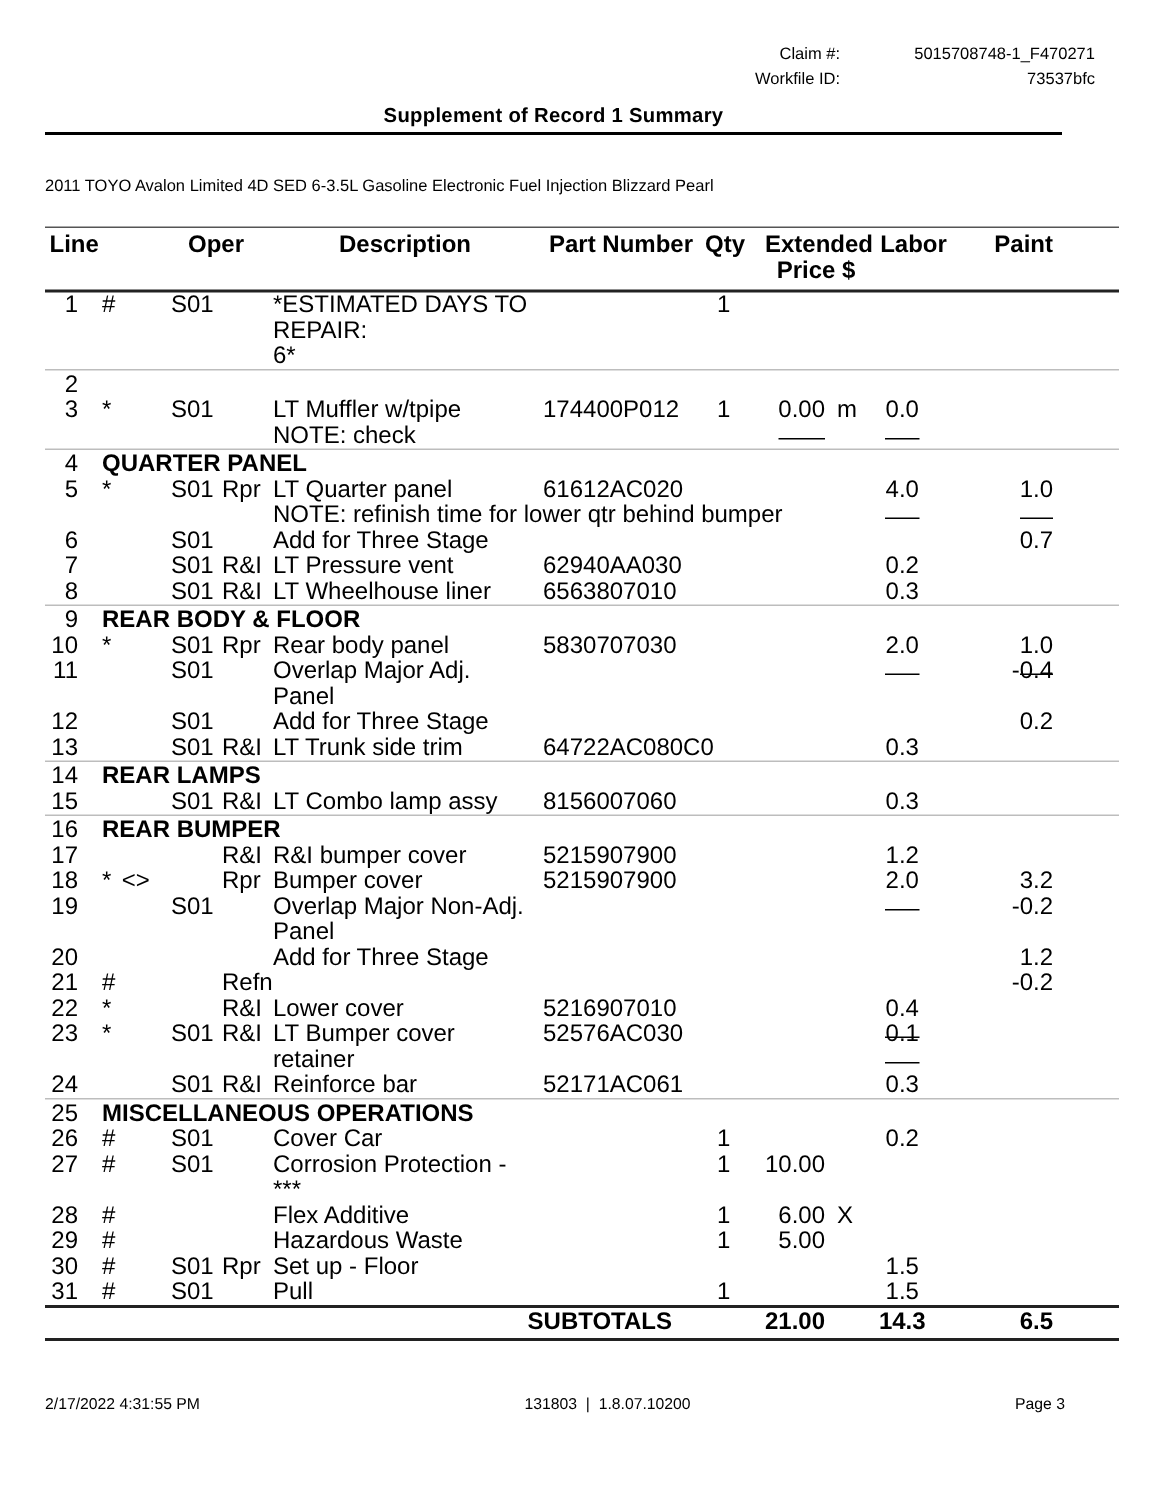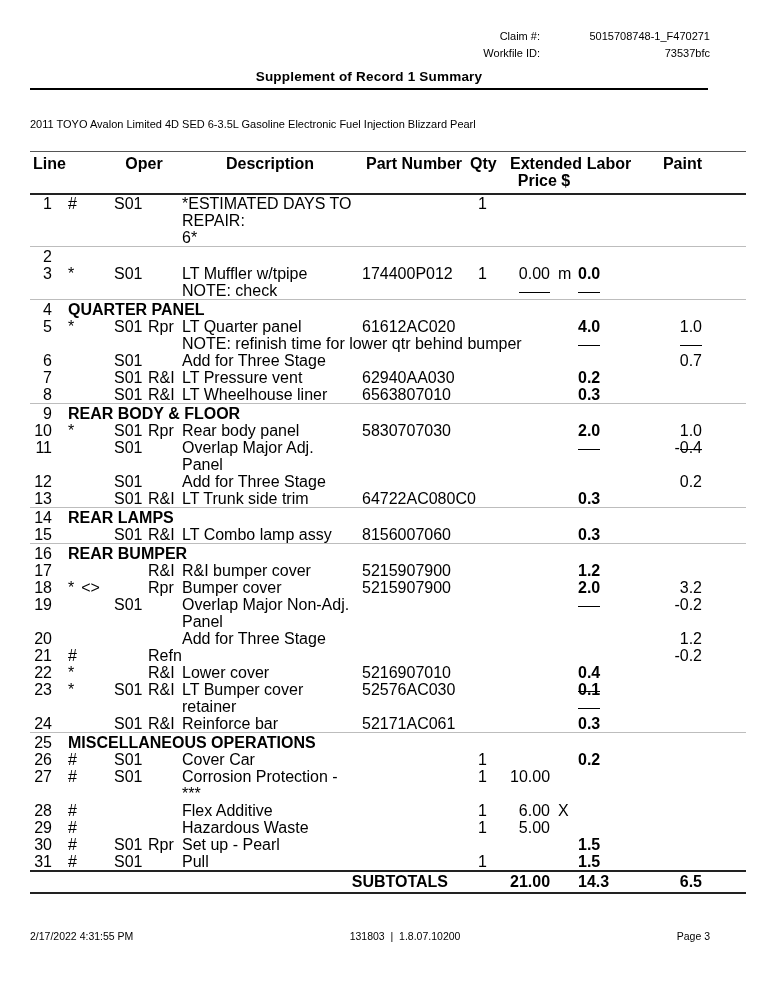--- a/index.html
+++ b/index.html
@@ -5,21 +5,21 @@
   * { margin:0; padding:0; box-sizing:border-box; }
   html,body { background:#ffffff; }
   .page {
     position:relative; width:772px; height:1000px; background:#fff;
     font-family:"Liberation Sans", sans-serif; color:#000; overflow:hidden;
   }
   .content { position:absolute; left:30px; top:0; width:716px; }
 
   
   .claims { padding-top:28px; }
-  .claimrow { display:flex; justify-content:flex-end; font-size:11px; line-height:17px; margin-right:36px; }
+  .claimrow { display:flex; justify-content:flex-end; font-size:11px; line-height:17px; margin-right:16px; }
   .clabel { text-align:right; }
   .cvalue { width:170px; text-align:right; }
 
   
   .title { margin-top:7px; width:678px; text-align:center; font-size:13.5px; font-weight:bold; letter-spacing:0.2px; }
   .title-rule { margin-top:4px; width:678px; height:2px; background:#000; }
 
   .vehicle { margin-top:28px; font-size:11px; }
 
   
@@ -41,21 +41,21 @@
 
   .c1 { grid-column:1; text-align:right; padding-right:14px; }
   .c2 { grid-column:2; padding-left:2px; }
   .c3 { grid-column:3; padding-left:8px; }
   .c4 { grid-column:4; padding-left:2px; }
   .c5 { grid-column:5; }
   .c6 { grid-column:6; padding-left:4px; }
   .c7 { grid-column:7; padding-left:8px; }
   .c8 { grid-column:8; text-align:right; padding-right:6px; }
   .c9 { grid-column:9; padding-left:2px; }
-  .c10 { grid-column:10; text-align:left; padding-right:15px;font-weight:bold; }
+  .c10 { grid-column:10; text-align:center; padding-right:15px; }
   .c11 { grid-column:11; text-align:right; padding-right:44px; }
   .sect { grid-column:2 / 12; font-weight:bold; padding-left:2px; }
   .note { grid-column:5 / 12; }
   .section { border-top:1px solid #bdbdbd; padding-top:1px; }
   .flag2 { margin-left:7px; }
   .u { border-bottom:1px solid #000; padding-bottom:10px; }
 
   .subtotal { border-top:2px solid #222; border-bottom:2px solid #222; padding:1px 0 2px 0; font-weight:bold; }
   .st-label { grid-column:1 / 7; text-align:right; padding-right:22px; }
 
@@ -426,21 +426,21 @@
             <div class="c8">5.00</div>
             <div class="c9"></div>
             <div class="c10"></div>
             <div class="c11"></div>
           </div>
           <div class="trow">
             <div class="c1">30</div>
             <div class="c2">#</div>
             <div class="c3">S01</div>
             <div class="c4">Rpr</div>
-            <div class="c5">Set up - Pearl</div>
+            <div class="c5">Set up - Floor</div>
             <div class="c6"></div>
             <div class="c7"></div>
             <div class="c8"></div>
             <div class="c9"></div>
             <div class="c10">1.5</div>
             <div class="c11"></div>
           </div>
           <div class="trow">
             <div class="c1">31</div>
             <div class="c2">#</div>

